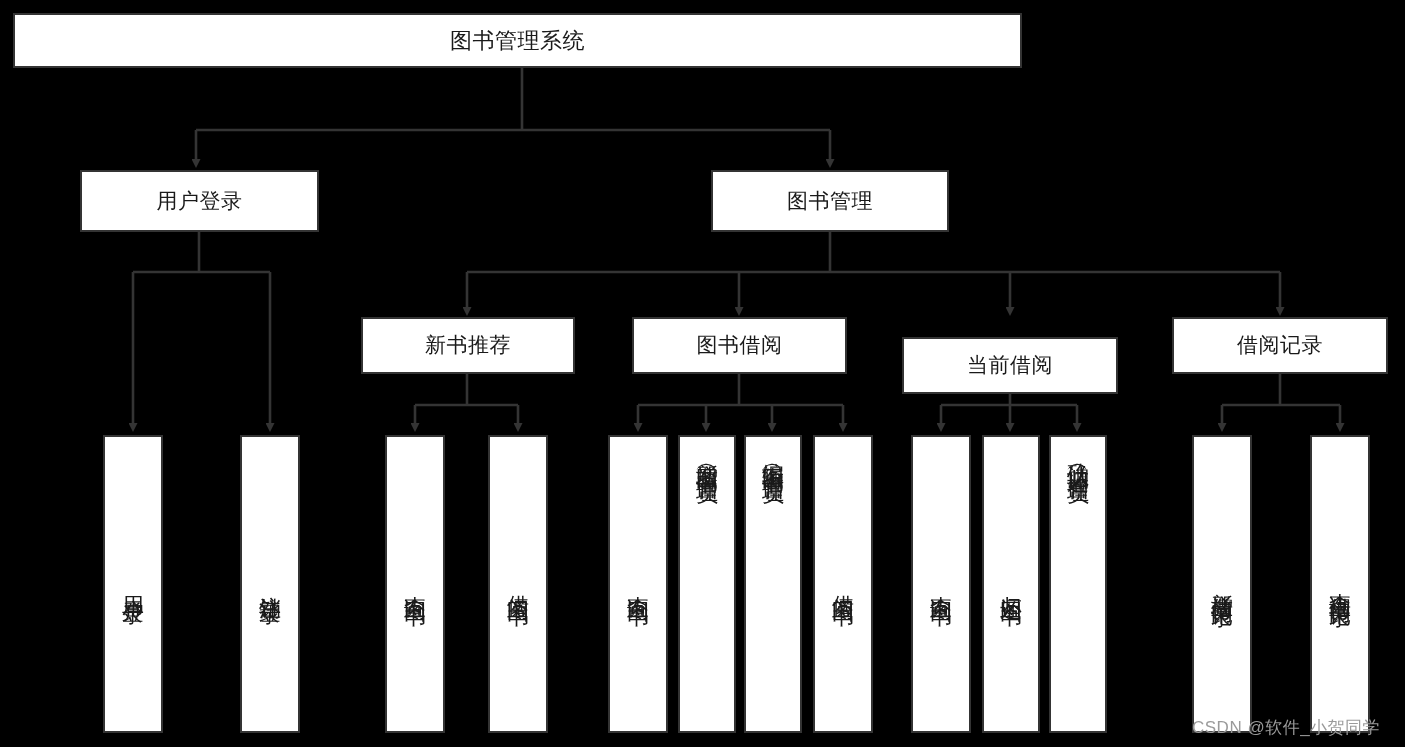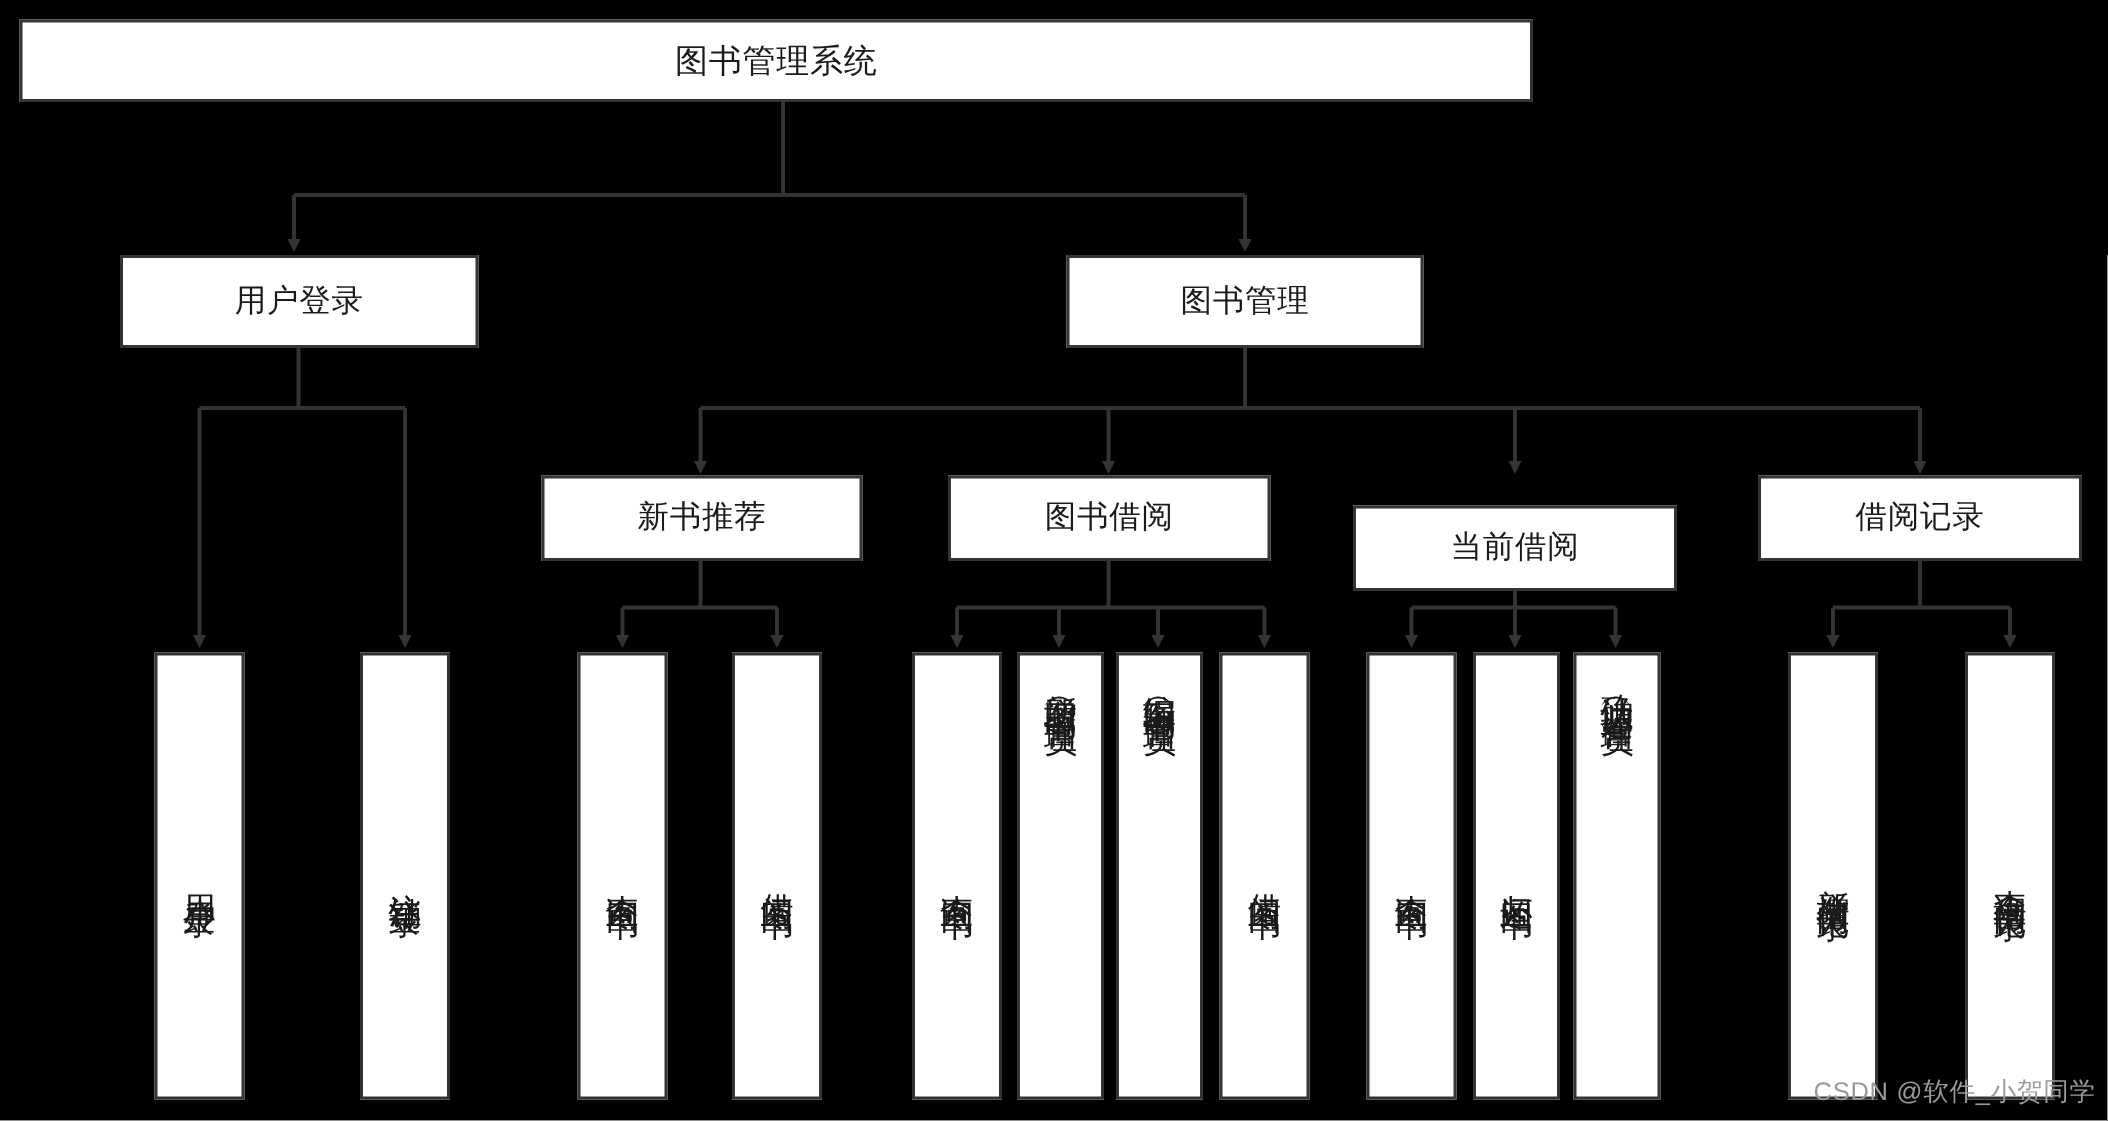--- a/index.html
+++ b/index.html
@@ -204,15 +204,15 @@
   </div>
 
   <div class="node v centered" style="left:1192px; top:435px; width:60px; height:298px;">
     <span class="lbl">新增借阅记录</span>
   </div>
 
   <div class="node v centered" style="left:1310px; top:435px; width:60px; height:298px;">
     <span class="lbl">查询借阅记录</span>
   </div>
 
-  <div class="watermark" style="left:1192px; top:716px;padding-left:17px;">CSDN @软件_小贺同学</div>
+  <div class="watermark" style="left:1192px; top:716px;">CSDN @软件_小贺同学</div>
 
 </div>
 
 </body></html>

